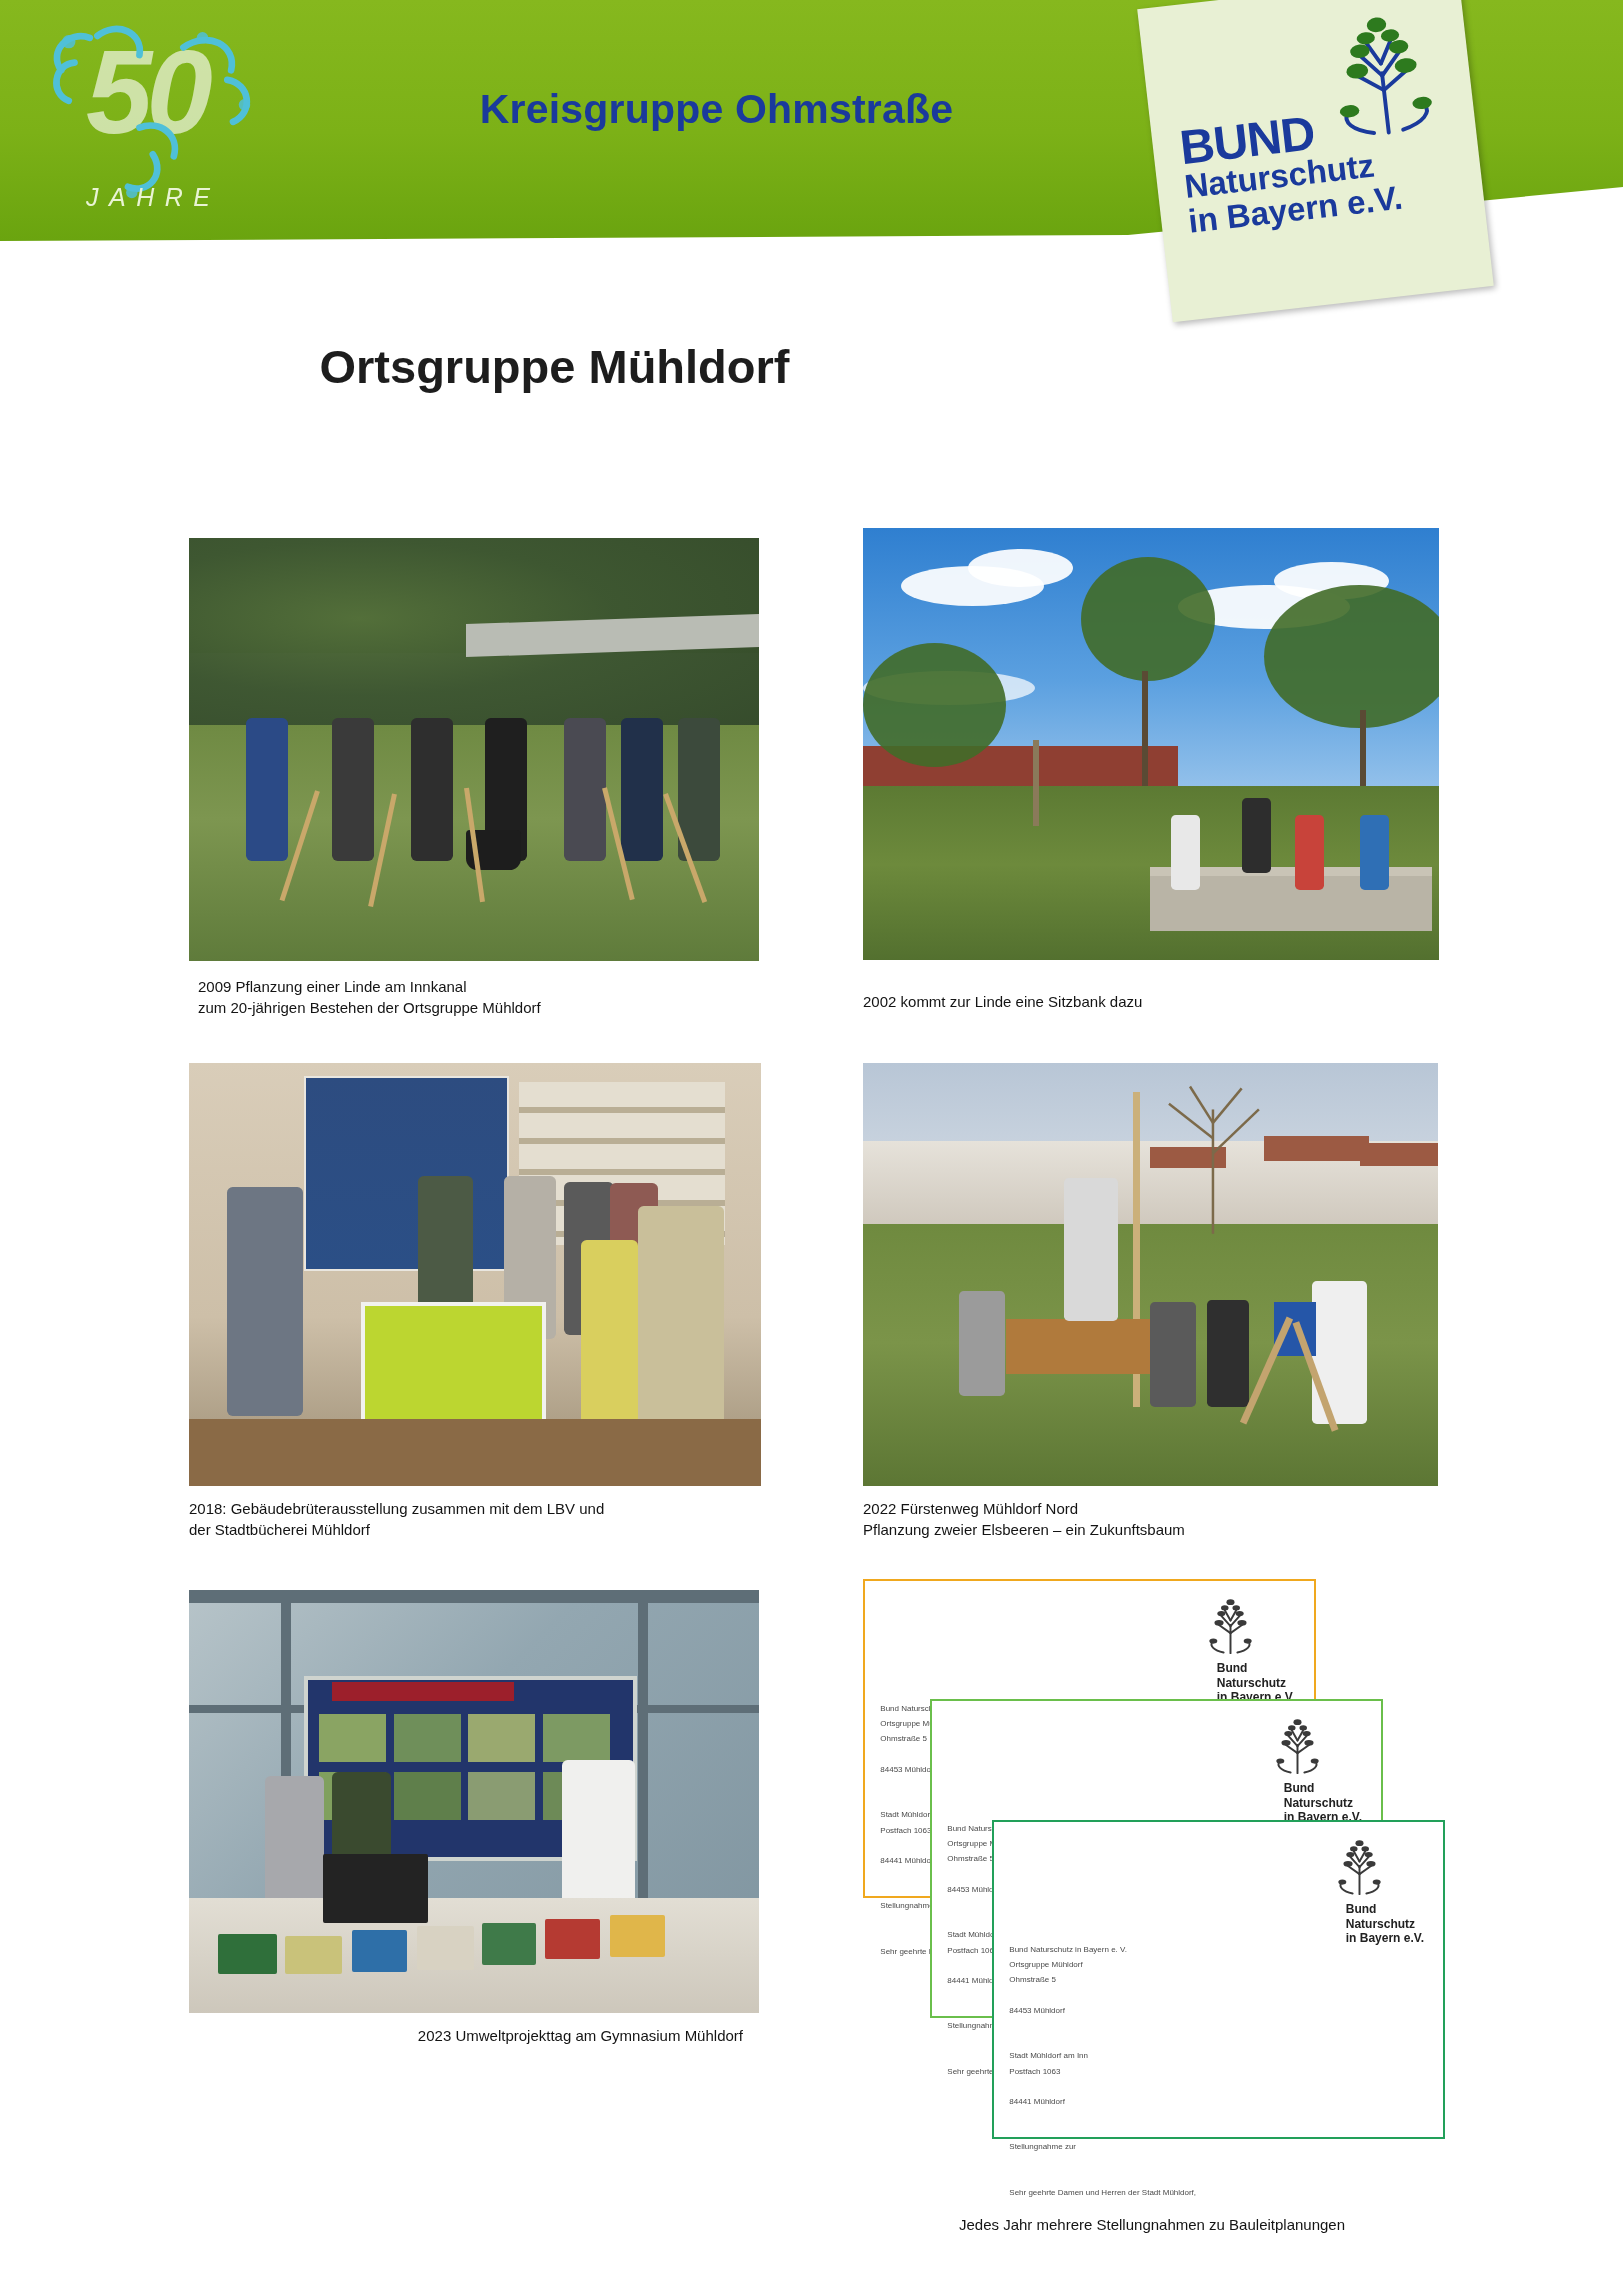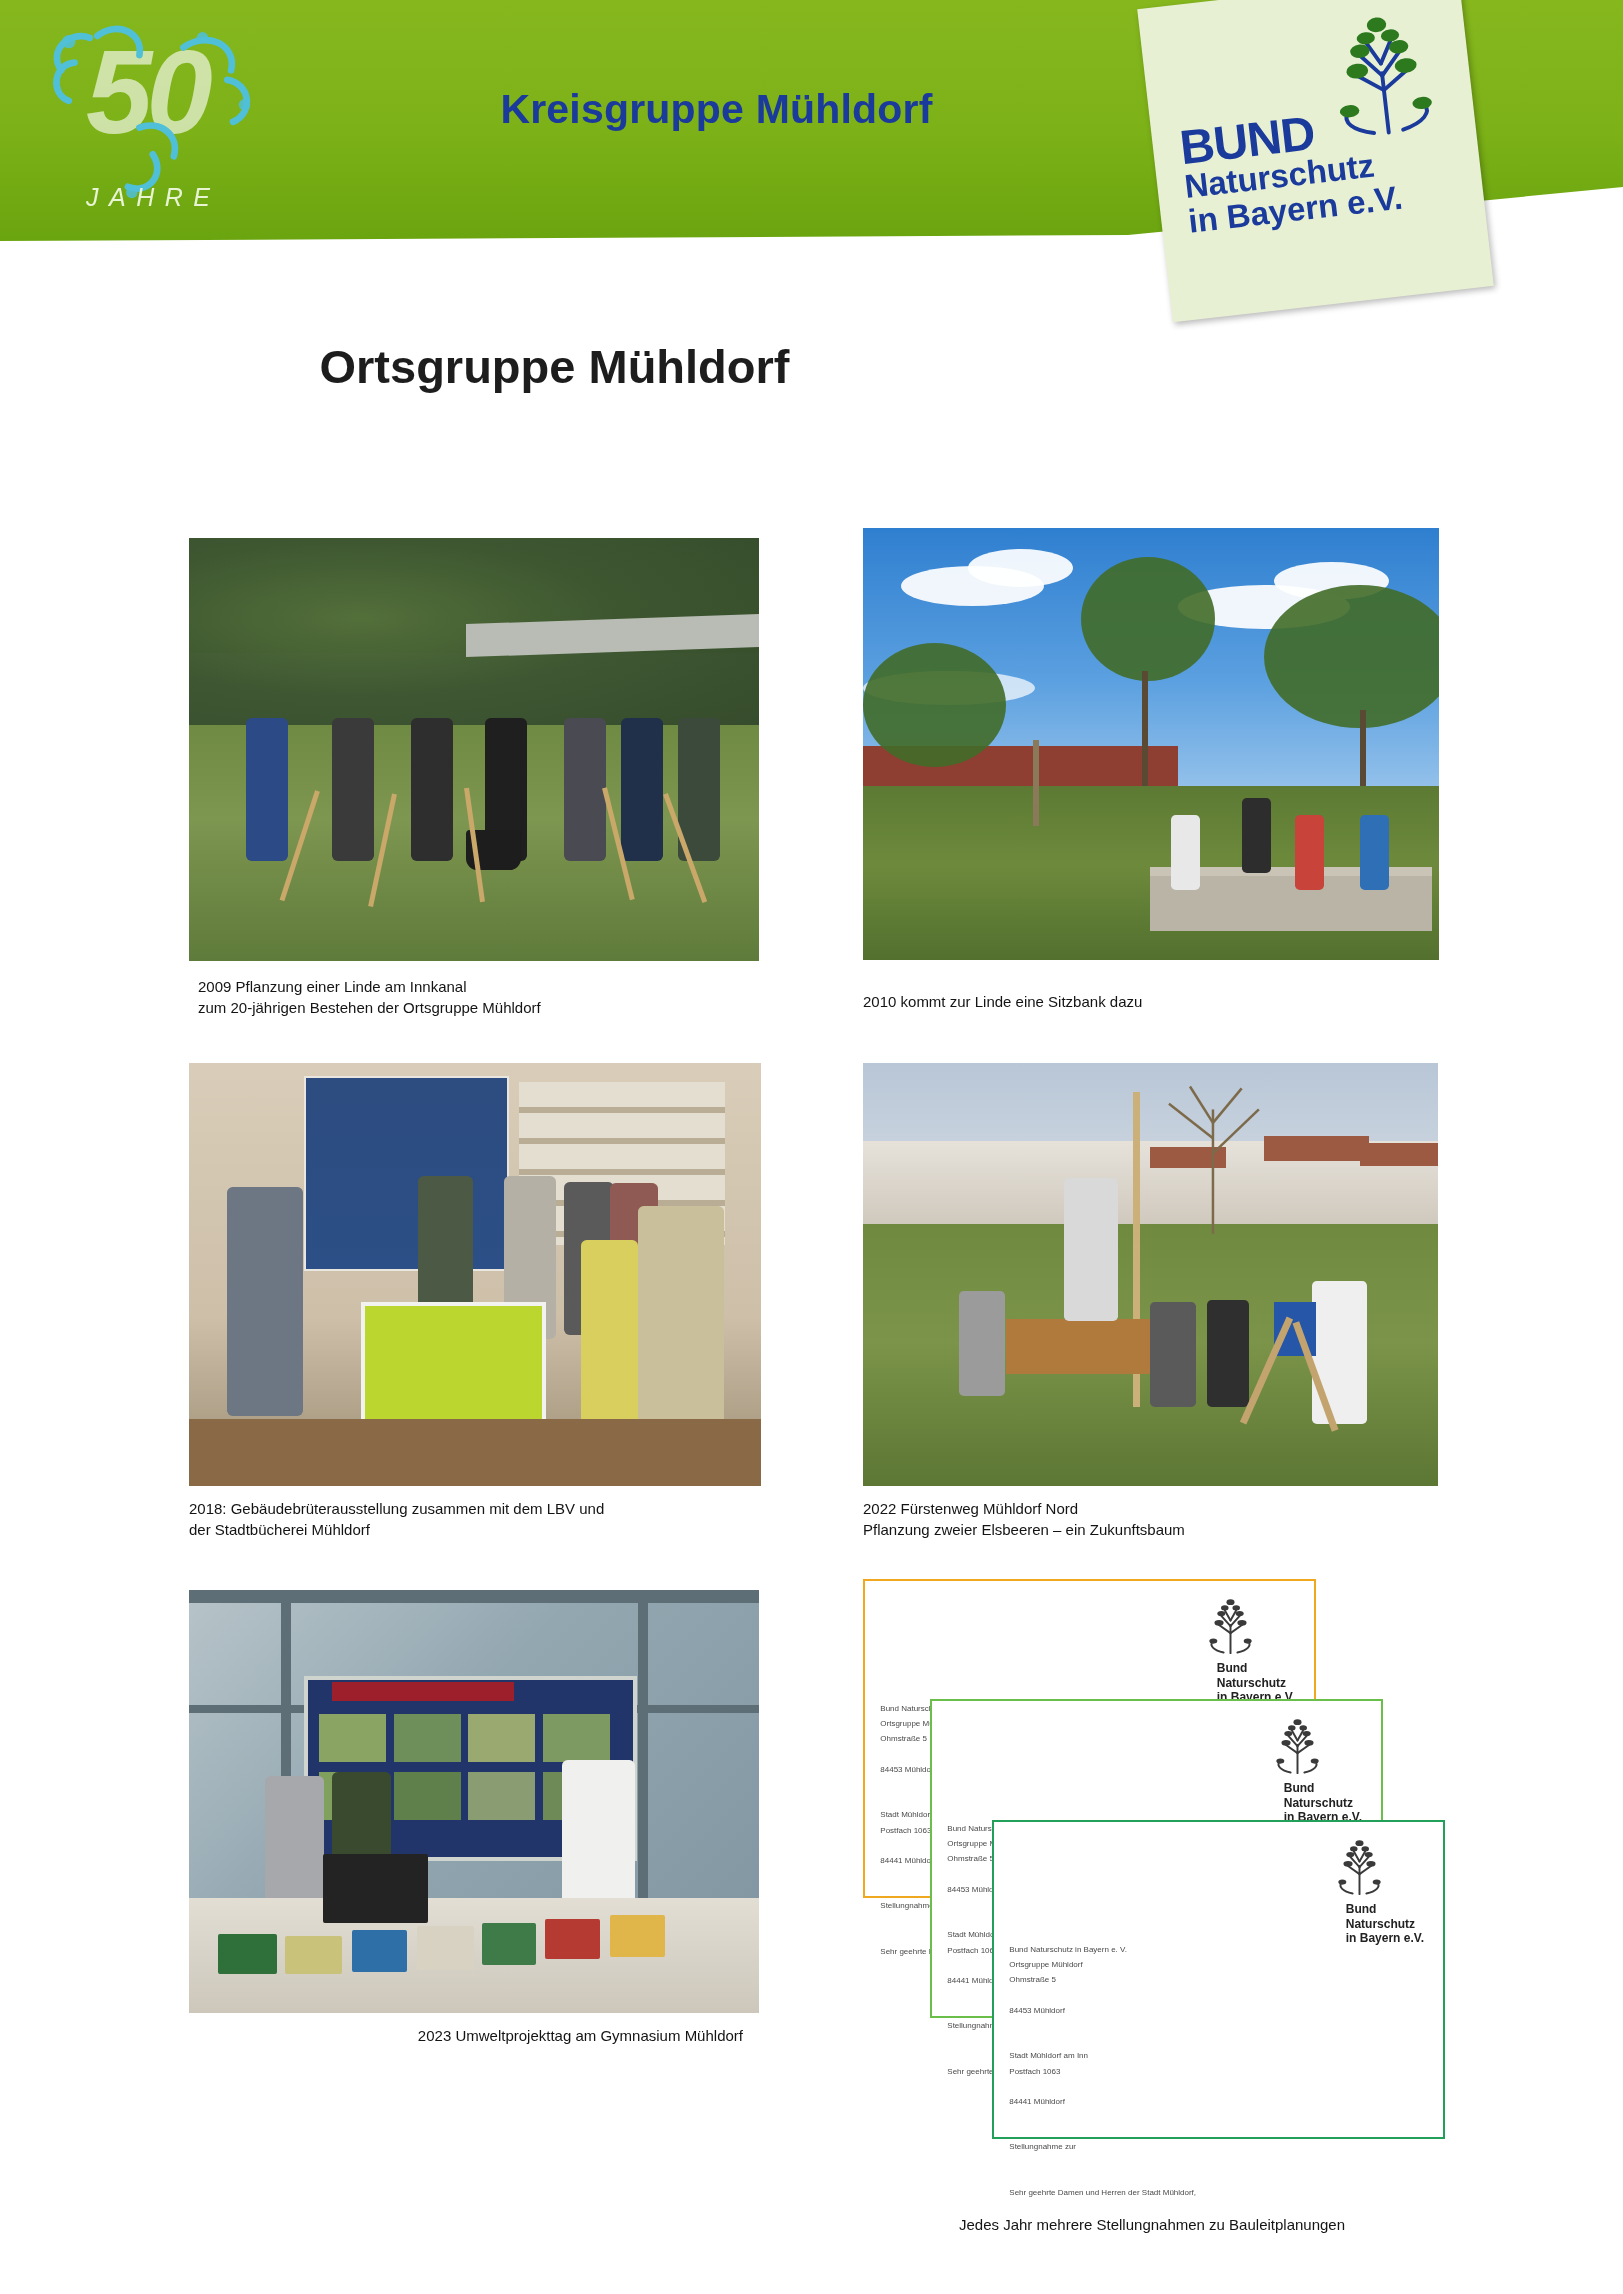--- a/index.html
+++ b/index.html
@@ -264,21 +264,21 @@
       <g fill="#4fc0d8" opacity="0.85">
         <circle cx="30" cy="30" r="7"></circle>
         <circle cx="170" cy="26" r="6"></circle>
         <circle cx="214" cy="96" r="6"></circle>
         <circle cx="96" cy="188" r="6"></circle>
       </g>
     </svg>
     <div class="jahre-text">JAHRE</div>
   </div>
 
-  <div class="header-title">Kreisgruppe Mühldorf</div>
+  <div class="header-title">Kreisgruppe Ohmstraße</div>
 
   <div class="bund-logo">
     <div class="bund-inner">
       <svg class="bund-tree" viewBox="0 0 100 110">
         <g stroke="#1a3a9c" stroke-width="3.2" fill="none" stroke-linecap="round">
           <path d="M50 105 L50 56"></path>
           <path d="M50 70 L30 56"></path>
             <path d="M50 70 L70 56"></path>
           <path d="M50 58 L34 40"></path>
             <path d="M50 58 L66 40"></path>
@@ -347,21 +347,21 @@
   <div class="p2-tree" style="left:497px; top:182px; height:124px;"></div>
   <div class="p2-canopy" style="left:0px; top:115px; width:143px; height:124px;"></div>
   <div class="p2-ground"></div>
   <div class="p2-bench"></div>
   <div class="p2-person" style="left:308px; top:287px; background:#e8e8e8;"></div>
   <div class="p2-person" style="left:379px; top:270px; background:#2d2d2d;"></div>
   <div class="p2-person" style="left:432px; top:287px; background:#c8433a;"></div>
   <div class="p2-person" style="left:497px; top:287px; background:#2f6fb5;"></div>
   <div class="p2-tree" style="left:170px; top:212px; height:86px; background:#8a7a5a;"></div>
 </div>
-<div class="caption" style="left:863px; top:992px; width:535px;">2010 kommt zur Linde eine Sitzbank dazu</div>
+<div class="caption" style="left:863px; top:992px; width:535px;">2002 kommt zur Linde eine Sitzbank dazu</div>
 
 <div class="photo ph3">
   <div class="p3-wall"></div>
   <div class="p3-panel"></div>
   <div class="p3-shelf"></div>
   <div class="p3-person" style="left:38px; top:124px; width:76px; height:229px; background:#6d7683;"></div>
   <div class="p3-person" style="left:229px; top:113px; width:55px; height:182px; background:#4c5a45;"></div>
   <div class="p3-person" style="left:315px; top:113px; width:52px; height:163px; background:#b5b0a6;"></div>
   <div class="p3-person" style="left:375px; top:119px; width:50px; height:153px; background:#5a5a5a;"></div>
   <div class="p3-person" style="left:421px; top:120px; width:48px; height:153px; background:#8e5a53;"></div>

